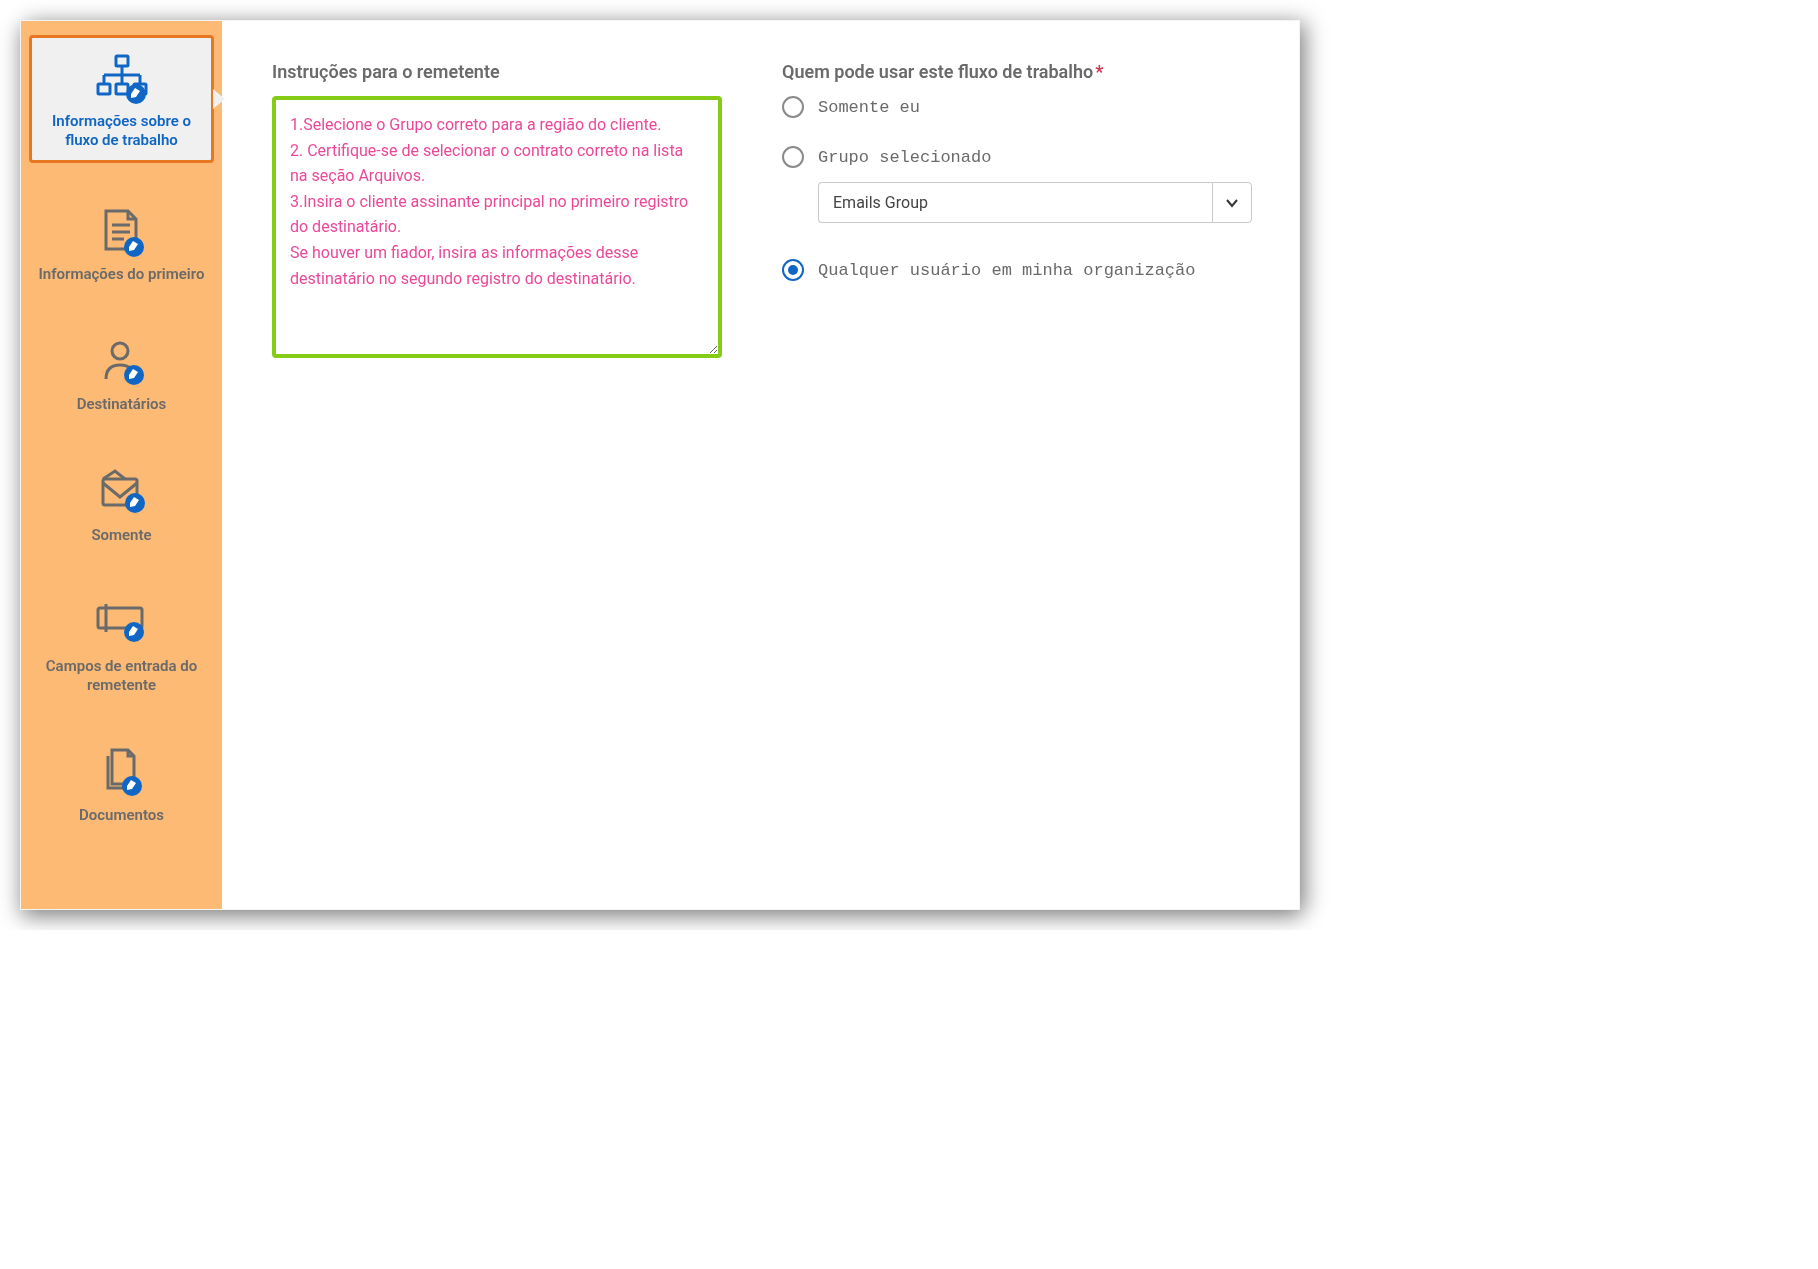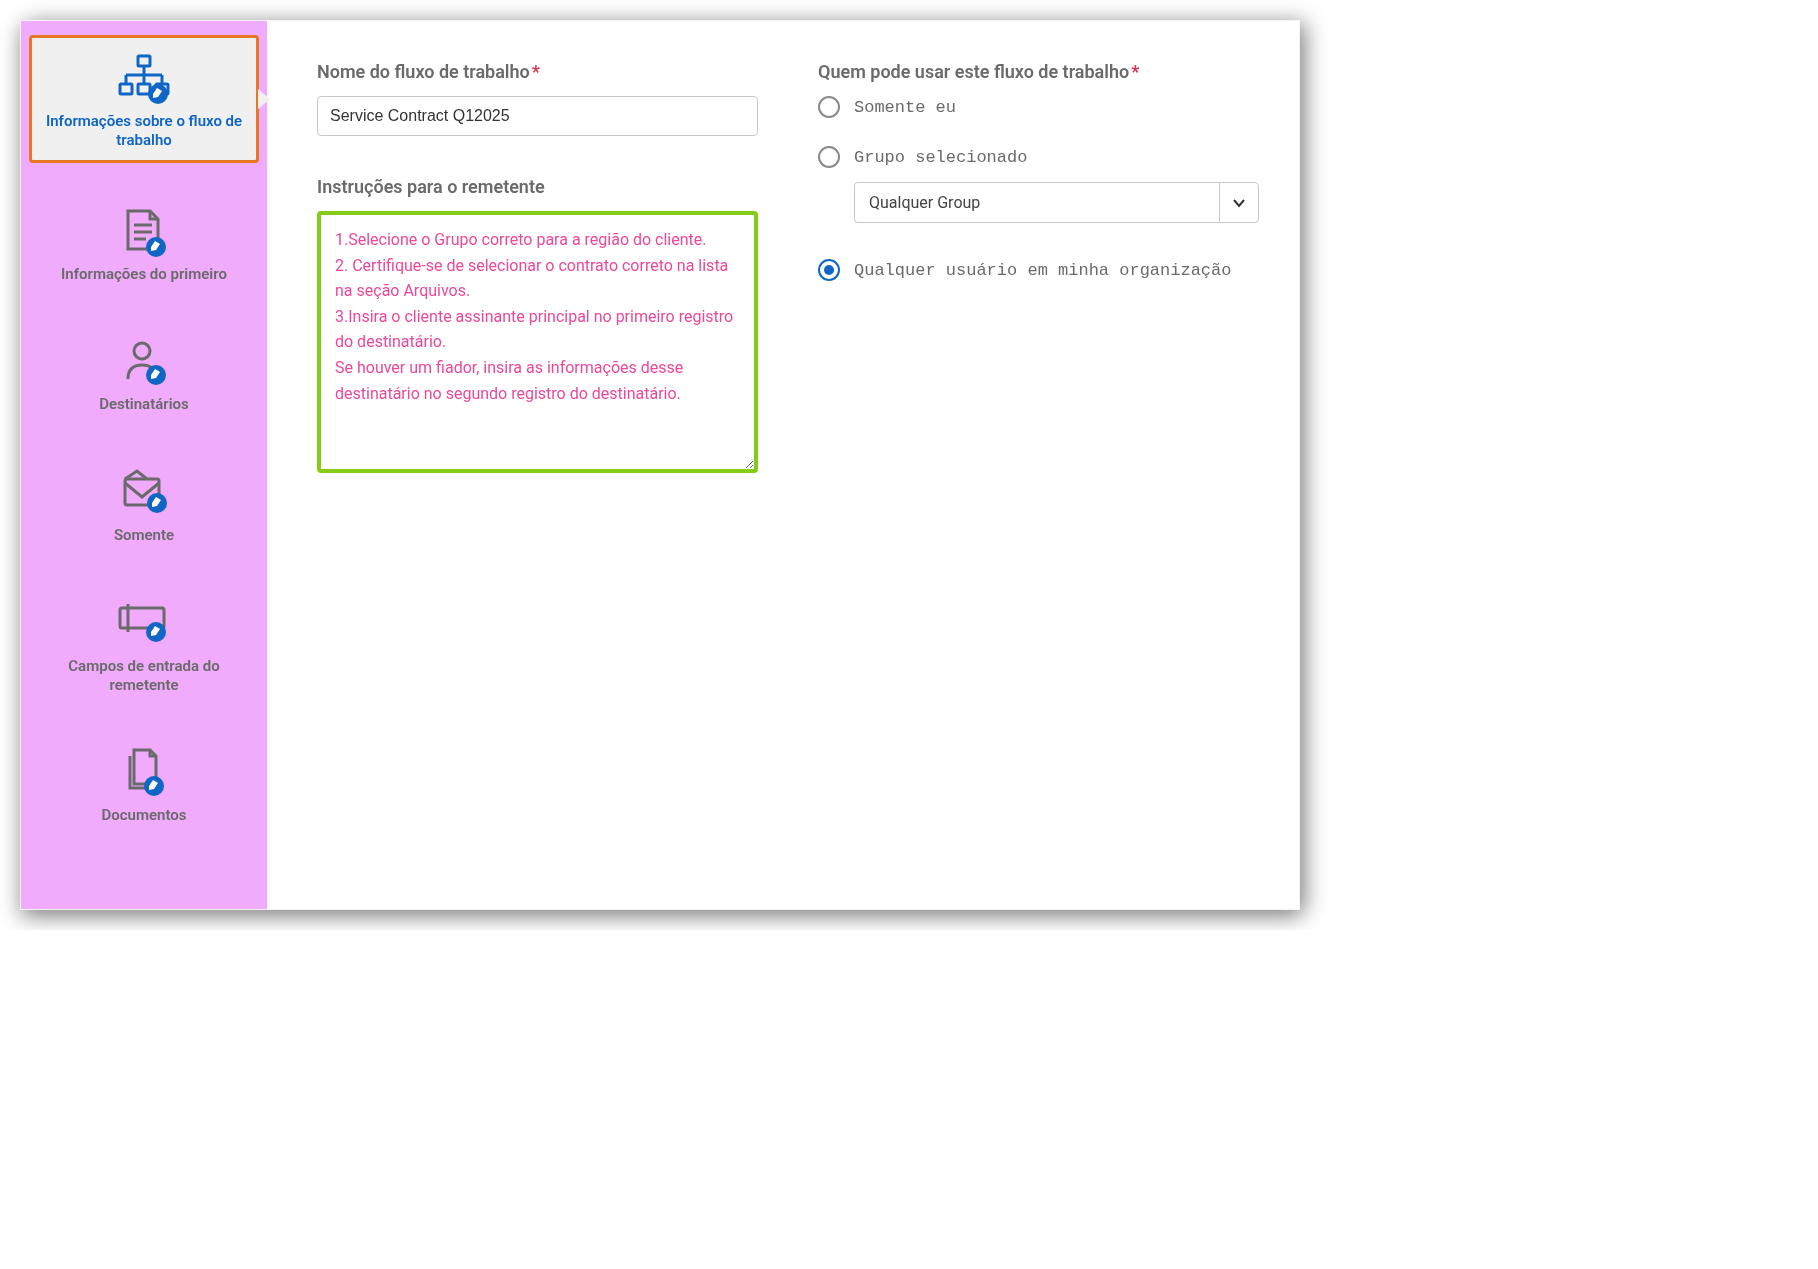--- a/index.html
+++ b/index.html
@@ -12,22 +12,22 @@
   }
   .app {
     display: flex;
     width: 1280px;
     border: 1px solid #f4f4f4;
     background: #fff;
     box-shadow: 0 8px 20px rgba(0,0,0,0.35), 8px 0 20px rgba(0,0,0,0.25);
     min-height: 890px;
   }
   .sidebar {
-    width: 246px;
-    background: #f0abfc;
+    width: 201px;
+    background: #fdba74;
     padding: 14px 8px 14px 8px;
     flex-shrink: 0;
   }
   .side-item {
     text-align: center;
     padding: 14px 6px 10px 6px;
     margin-bottom: 28px;
     cursor: pointer;
     position: relative;
     border-radius: 4px;
@@ -256,26 +256,20 @@
       </div>
       <div class="side-label">Documentos</div>
     </div>
 
   </div>
 
   <div class="main">
 
     <div class="col col-left">
 
-      <div class="block">
-        <div class="field-label">
-          <span>Nome do fluxo de trabalho</span><span class="req">*</span>
-        </div>
-        <input class="text-input" type="text" value="Service Contract Q12025" style="">
-      </div>
 
       <div class="block">
         <div class="field-label">Instruções para o remetente</div>
         <textarea class="textarea" rows="9" style="">1.Selecione o Grupo correto para a região do cliente.
 2. Certifique-se de selecionar o contrato correto na lista na seção Arquivos.
 3.Insira o cliente assinante principal no primeiro registro do destinatário.
 Se houver um fiador, insira as informações desse destinatário no segundo registro do destinatário.</textarea>
       </div>
 
     </div>
@@ -290,21 +284,21 @@
         <div class="radio"></div>
         <div class="radio-label">Somente eu</div>
       </div>
 
       <div class="radio-row">
         <div class="radio"></div>
         <div class="radio-label">Grupo selecionado</div>
       </div>
 
       <div class="select-wrap">
-        <div class="select-display">Qualquer Group</div>
+        <div class="select-display">Emails Group</div>
         <div class="select-btn">
           <svg width="16" height="16" viewBox="0 0 16 16">
             <path d="M3 5 l5 6 l5 -6" fill="none" stroke="#333" stroke-width="2"></path>
           </svg>
         </div>
       </div>
 
       <div class="radio-row">
         <div class="radio checked"></div>
         <div class="radio-label">Qualquer usuário em minha organização</div>

